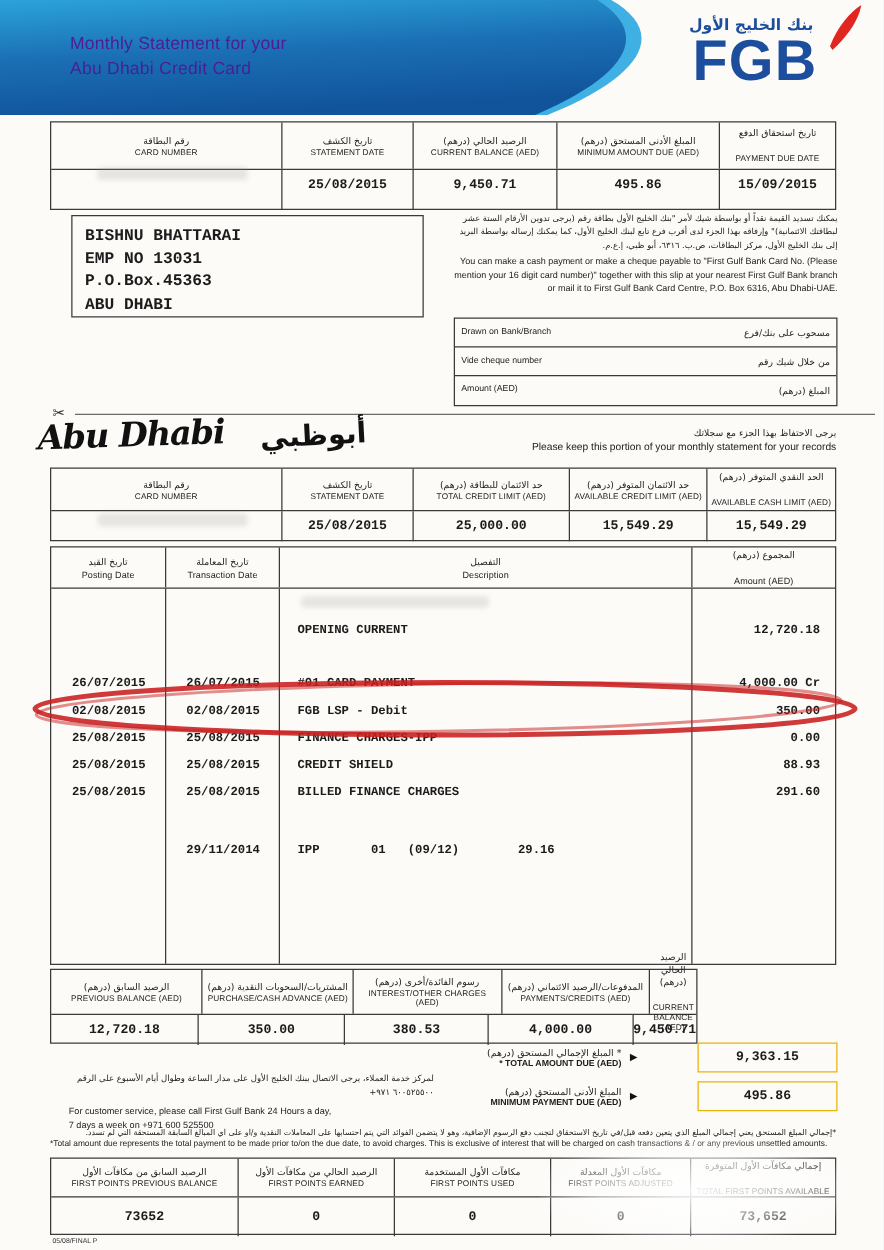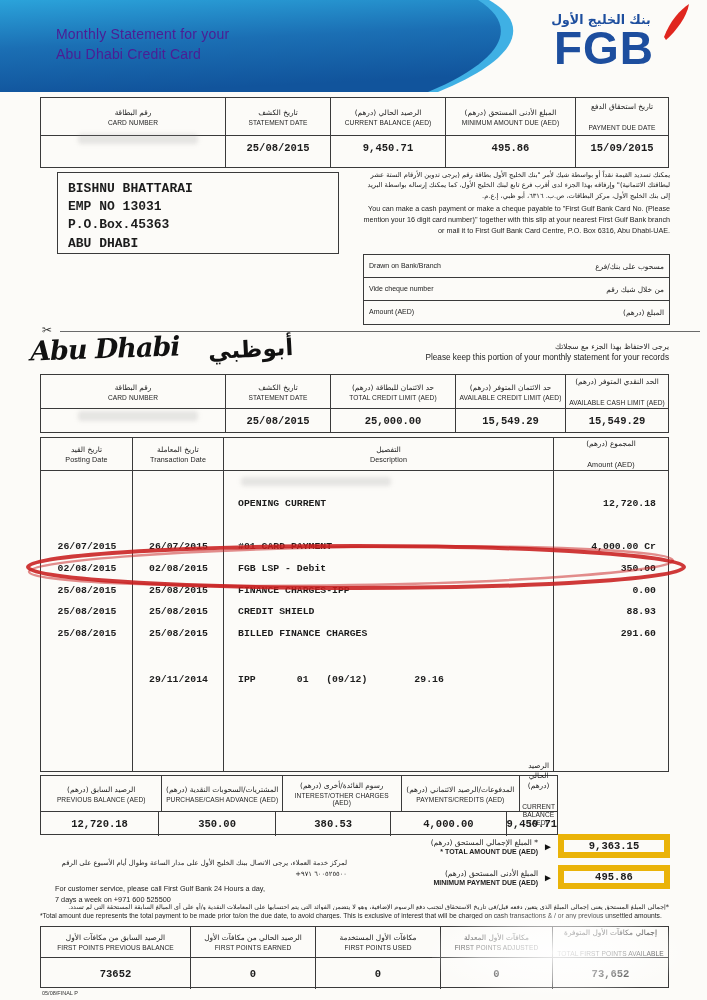--- a/index.html
+++ b/index.html
@@ -93,23 +93,23 @@
   
   .cs{position:absolute;left:55px;top:838px;width:292px;}
   .cs-ar{font-family:"DejaVu Sans",sans-serif;font-size:6.8px;direction:rtl;line-height:1.6;text-align:right;margin-top:20px;}
   .cs-en{font-size:7.3px;line-height:1.5;margin-top:4px;}
   .due{position:absolute;left:358px;top:834px;width:312px;}
   .due-row{display:flex;align-items:center;justify-content:flex-end;margin-bottom:7px;}
   .due-label{text-align:right;margin-left:16px;}
   .due-ar{font-family:"DejaVu Sans",sans-serif;font-size:7.5px;direction:rtl;}
   .due-en{font-size:7px;font-weight:bold;margin-top:1px;}
   .due-arrow{margin:0 5px;font-size:10px;color:#111;}
-  .due-box{width:112px;height:24px;border:6px solid #eab308;display:flex;align-items:center;
+  .due-box{width:112px;height:24px;border:1px solid #eab308;display:flex;align-items:center;
            justify-content:center;font-family:"Liberation Mono","DejaVu Sans Mono",monospace;
-           font-weight:bold;font-size:10.5px;box-sizing:border-box;}
+           font-weight:bold;font-size:10.5px;box-sizing:border-box;margin-left:41px;}
   
   .fn{position:absolute;left:40px;top:903px;width:629px;}
   .fn-ar{font-family:"DejaVu Sans",sans-serif;font-size:6.3px;direction:rtl;text-align:right;white-space:nowrap;overflow:hidden;}
   .fn-en{font-size:6.7px;margin-top:2px;white-space:nowrap;overflow:hidden;}
   .footer{position:absolute;left:42px;top:990px;font-size:5.5px;color:#333;}
   
   .redcircle{position:absolute;left:22px;top:541px;width:668px;height:53px;pointer-events:none;}
   .smudge{position:absolute;background:rgba(150,150,150,.22);border-radius:3px;filter:blur(2px);}
   .watermark{position:absolute;right:25px;bottom:5px;width:250px;height:85px;pointer-events:none;
      background:radial-gradient(ellipse at center,rgba(255,255,255,.92) 0%,rgba(255,255,255,.55) 45%,rgba(255,255,255,0) 75%);}

